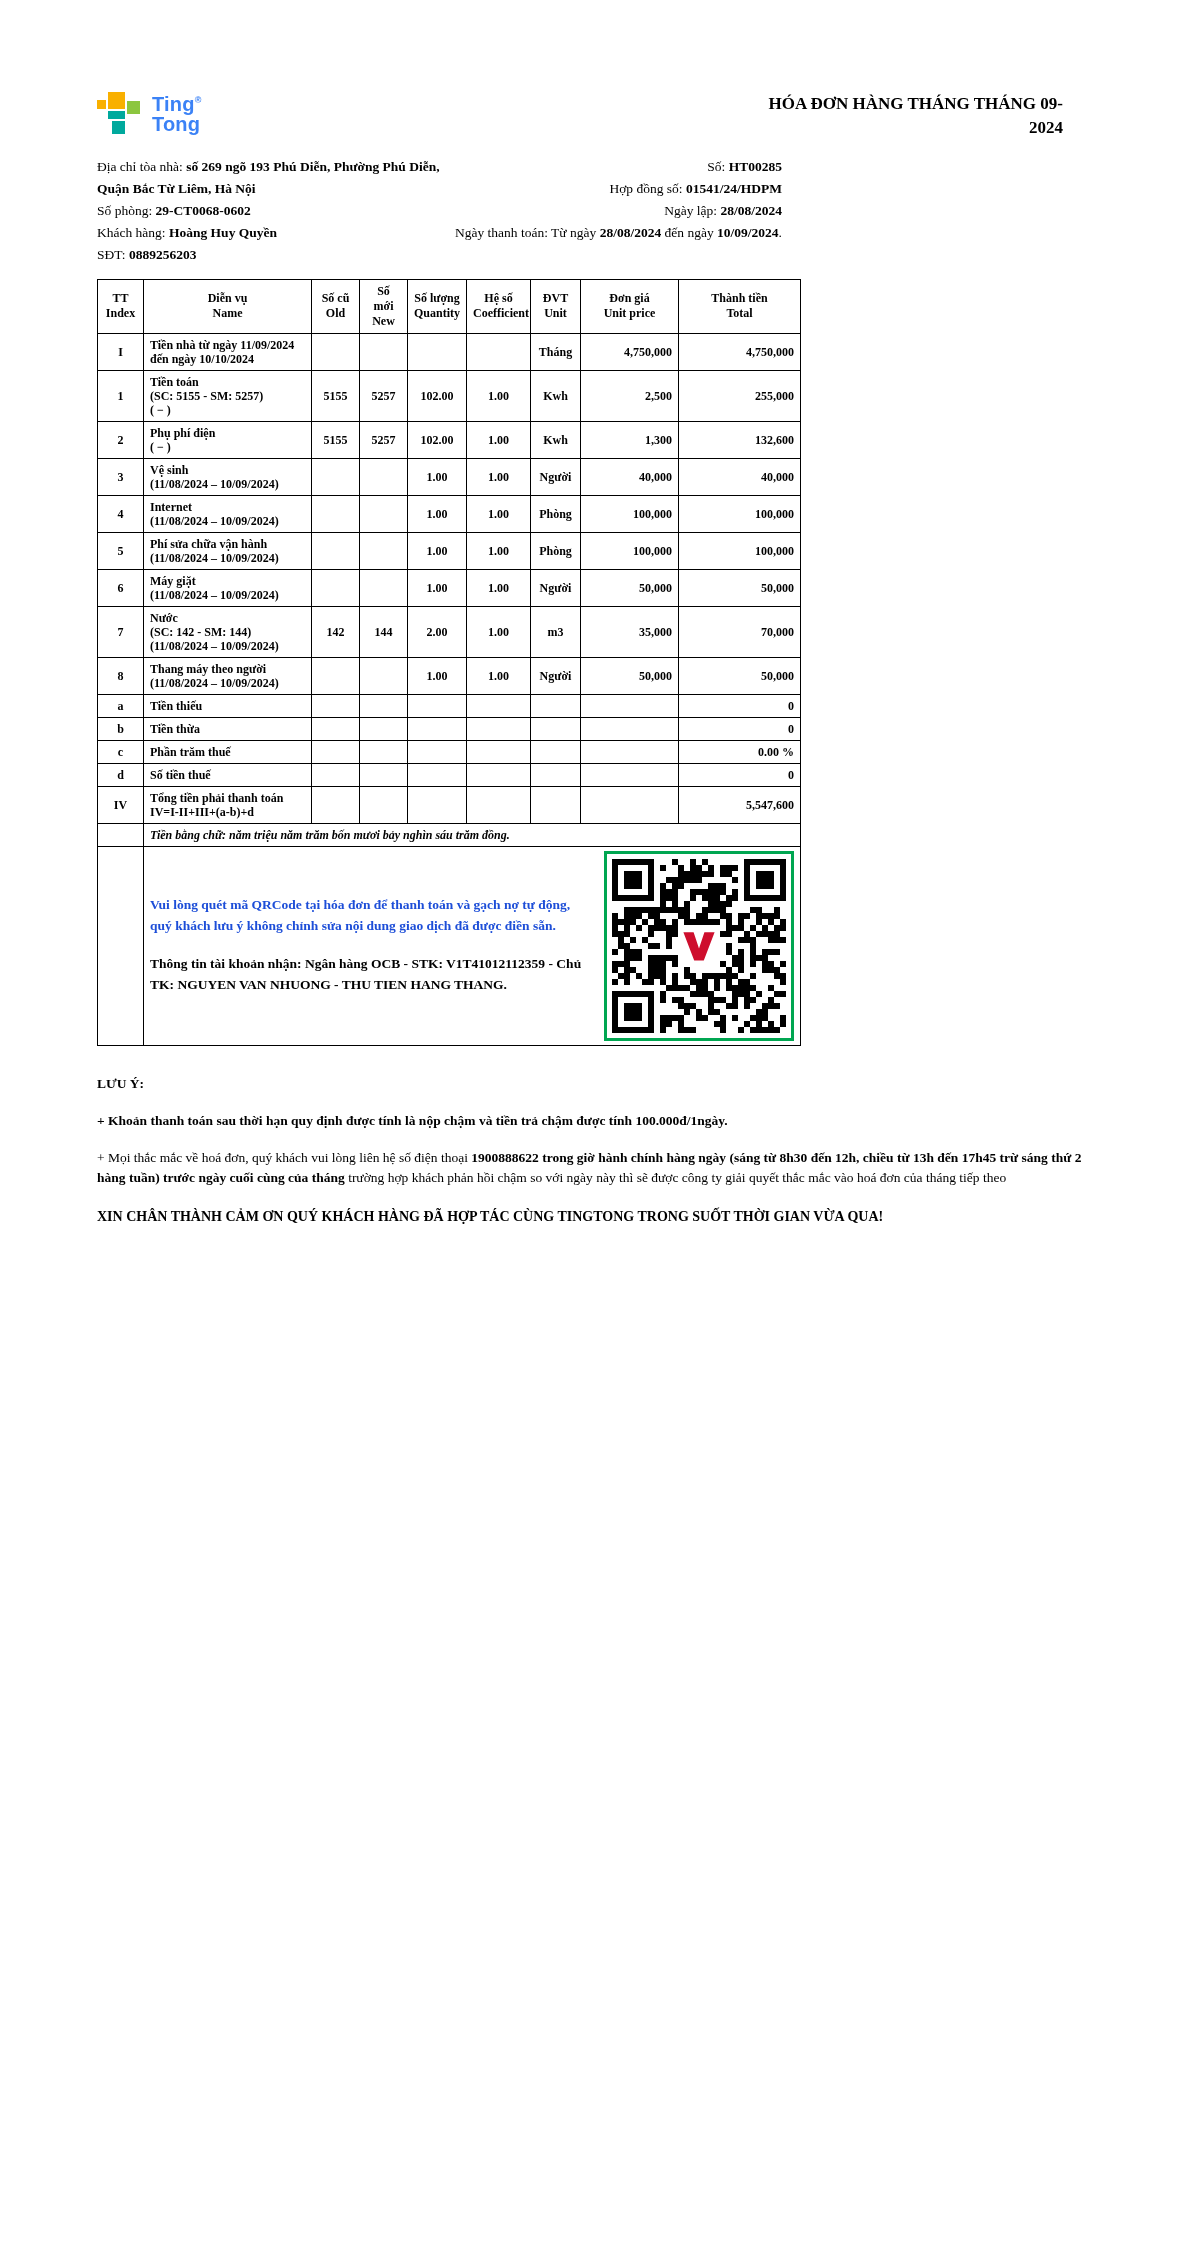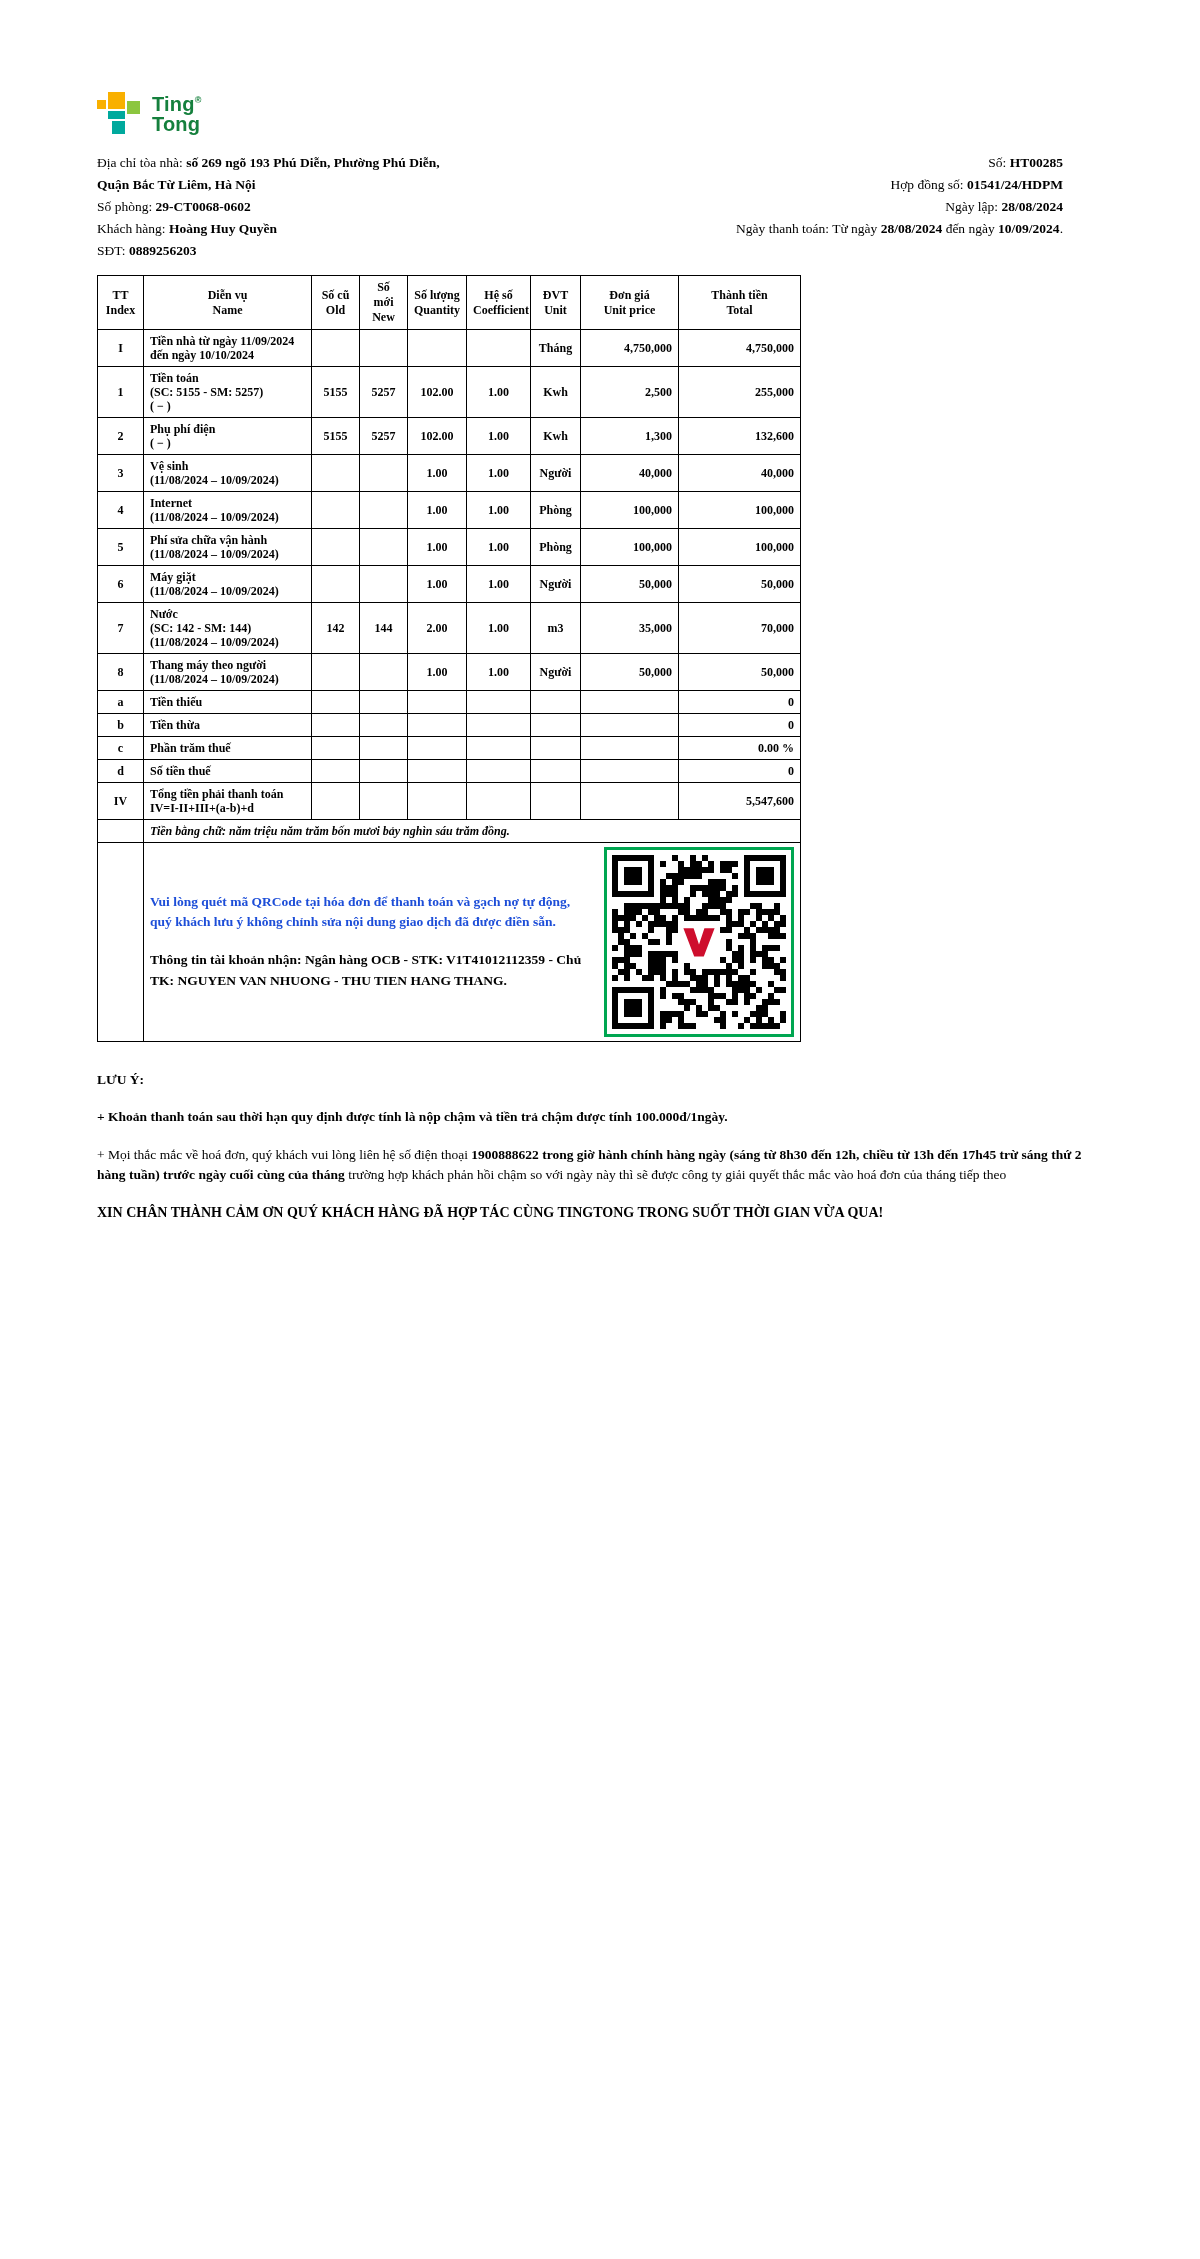--- a/index.html
+++ b/index.html
@@ -4,26 +4,26 @@
 <style>
   * { margin:0; padding:0; box-sizing:border-box; }
   html,body { background:#ffffff; }
   body { width:1200px; height:2259px; font-family:"Liberation Serif", serif; color:#000; }
   .page { position:relative; width:1200px; height:2259px; overflow:hidden; background:#fff; }
   .content { padding:92px 97px 0 97px; }
 
   
   .top-row { display:flex; justify-content:space-between; align-items:flex-start; margin-right:40px; }
   .logo { display:flex; align-items:center; gap:9px; }
-  .logo-text { font-family:"Liberation Sans", sans-serif; font-weight:bold; color:#15803d; font-size:20px; line-height:1.0; letter-spacing:0.2px; }
+  .logo-text { font-family:"Liberation Sans", sans-serif; font-weight:bold; color:#3b82f6; font-size:20px; line-height:1.0; letter-spacing:0.2px; }
   .logo-text .reg { font-size:9px; vertical-align:super; }
   .title { text-align:right; font-weight:bold; font-size:17px; line-height:1.4; }
 
   
-  .info-row { display:flex; justify-content:space-between; margin-top:16px; margin-right:40px; }
+  .info-row { display:flex; justify-content:flex-start; margin-top:16px; margin-right:40px; }
   .info-left { width:358px; }
   .info-left p, .info-right p { font-size:13.5px; line-height:22px; }
   .info-right { text-align:right; }
   b { font-weight:bold; }
 
   
   table.invoice { border-collapse:collapse; table-layout:fixed; width:703px; margin-top:13px; }
   table.invoice th, table.invoice td { border:1px solid #000; font-size:12px; padding:4px 6px; vertical-align:middle; }
   table.invoice th { font-weight:bold; text-align:center; line-height:15px; }
   table.invoice td { font-weight:bold; line-height:14px; }
@@ -65,20 +65,24 @@
           <rect x="0" y="8" width="9" height="9" fill="#F9B000"></rect>
           <rect x="11" y="0" width="17" height="17" fill="#F9B000"></rect>
           <rect x="30" y="9" width="13" height="13" fill="#8CC63F"></rect>
           <rect x="11" y="19" width="17" height="8" fill="#00A99D"></rect>
           <rect x="15" y="29" width="13" height="13" fill="#00A99D"></rect>
         </svg>
         <div class="logo-text">
           <div><span>Ting</span><span class="reg">®</span></div>
           <div><span>Tong</span></div>
         </div>
+      </div>
+      <div class="title">
+        <div><span>HÓA ĐƠN HÀNG THÁNG THÁNG 09-</span></div>
+        <div><span>2024</span></div>
       </div>
     </div>
 
     <div class="info-row">
       <div class="info-left">
         <p><span>Địa chỉ tòa nhà: </span><b>số 269 ngõ 193 Phú Diễn, Phường Phú Diễn, Quận Bắc Từ Liêm, Hà Nội</b></p>
         <p><span>Số phòng: </span><b>29-CT0068-0602</b></p>
         <p><span>Khách hàng: </span><b>Hoàng Huy Quyền</b></p>
         <p><span>SĐT: </span><b>0889256203</b></p>
       </div>

